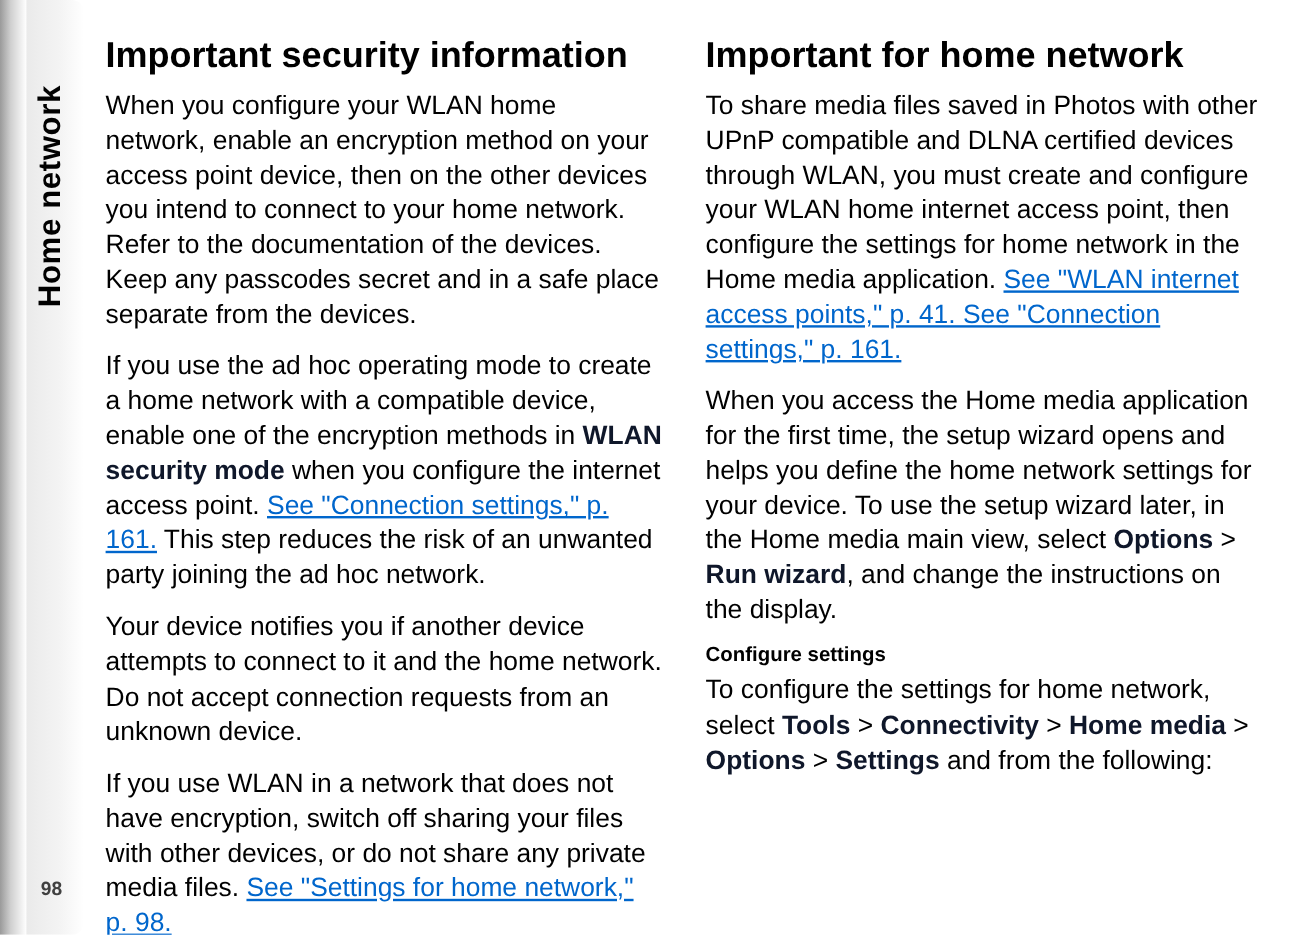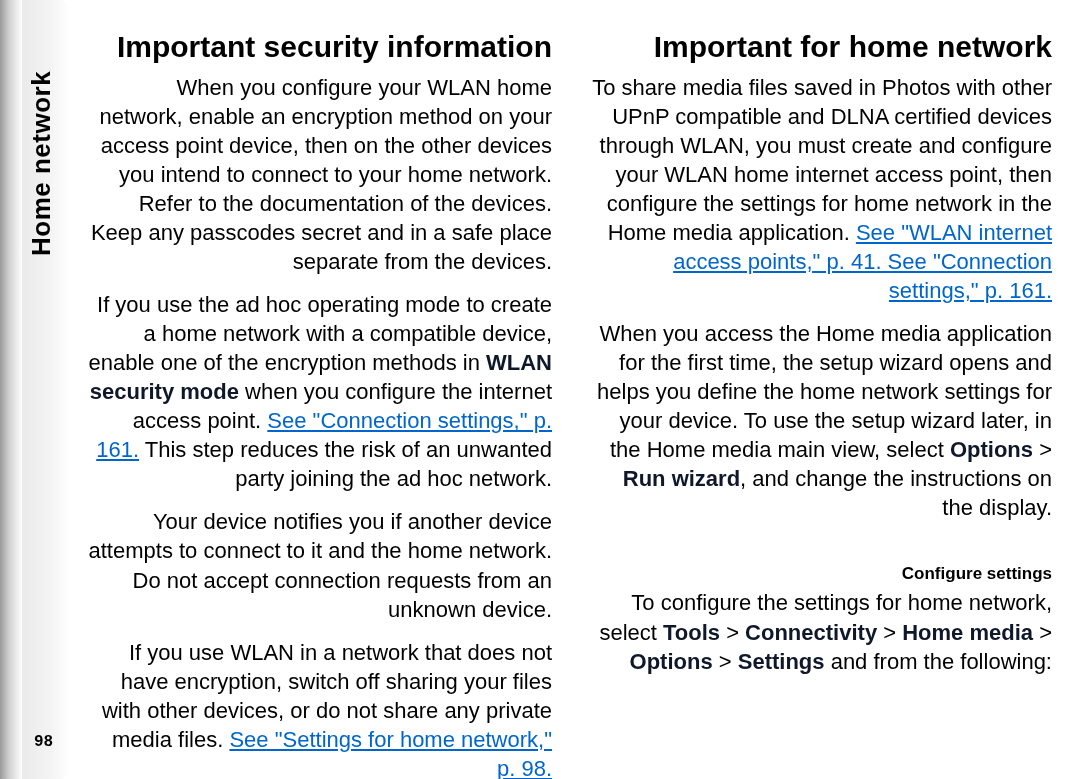--- a/index.html
+++ b/index.html
@@ -38,21 +38,20 @@
     writing-mode: vertical-rl;
     font-weight: 700;
     font-size: 26px;
     letter-spacing: .5px;
     color: #000;
   }
   .columns {
     display: flex;
     gap: 36px;
     height: 100%;
-    text-align: right;
   }
   .col {
     flex: 1 1 0;
     display: flex;
     flex-direction: column;
   }
   h1 {
     font-size: 30px;
     font-weight: 800;
     line-height: 1.1;
@@ -68,30 +67,28 @@
     text-decoration: underline;
   }
   .ui-term {
     color: #0f172a;
     font-weight: 700;
   }
   .subhead {
     font-size: 17px;
     font-weight: 800;
     margin-bottom: 4px;
-    margin-top: 28px;
   }
   .page-num {
     position: absolute;
     left: 34px;
     bottom: 28px;
     font-weight: 700;
     font-size: 16px;
-    color: #000000;
-    font-family: Liberation Mono, monospace;
+    color: #404040;
   }
 </style>
 </head>
 <body>
 
 <div class="page">
   <div class="edge-shade"></div>
   <div class="side-tab"></div>
   <div class="side-label">Home network</div>
   <div class="page-num">98</div>

